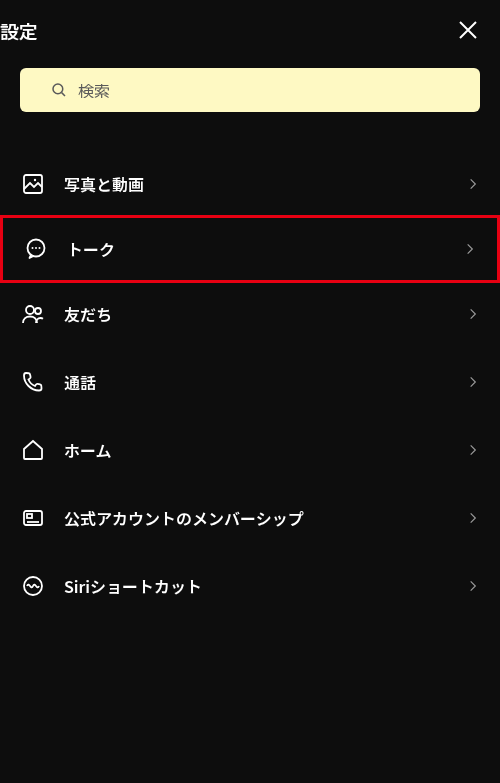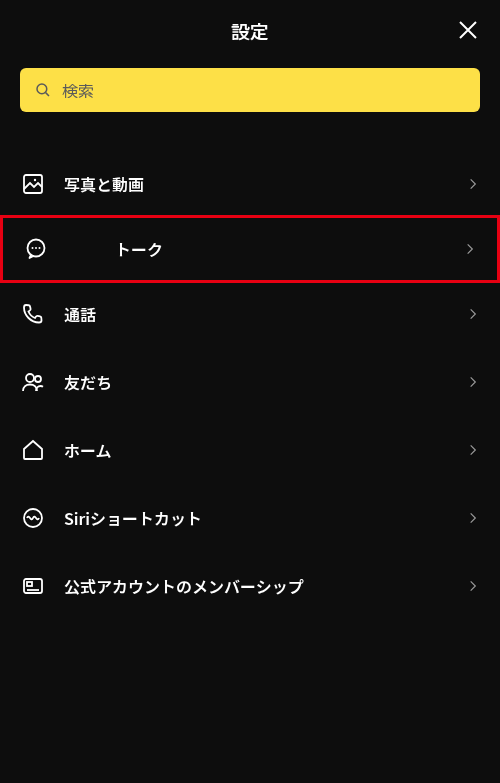--- a/index.html
+++ b/index.html
@@ -9,21 +9,21 @@
     background: #0d0d0d;
     color: #fff;
     font-family: -apple-system, "Hiragino Sans", "Noto Sans JP", sans-serif;
     overflow: hidden;
   }
   .header {
     position: relative;
     height: 60px;
     display: flex;
     align-items: center;
-    justify-content: center;
+    justify-content: flex-start;
   }
   .header-title {
     font-size: 19px;
     font-weight: 600;
     color: #fff;
   }
   .close-btn {
     position: absolute;
     right: 16px;
     top: 50%;
@@ -33,26 +33,26 @@
     display: flex;
     align-items: center;
     justify-content: center;
     cursor: pointer;
   }
   .close-btn svg { width: 24px; height: 24px; stroke: #fff; stroke-width: 2; }
   .search-wrap {
     padding: 8px 20px 18px;
   }
   .search-box {
-    background: #fde047;
+    background: #fef9c3;
     border-radius: 6px;
     height: 44px;
     display: flex;
     align-items: center;
-    padding: 0 14px;
+    padding: 0 30px;
     gap: 10px;
   }
   .search-box svg { width: 18px; height: 18px; stroke: #5a5a5a; fill: none; stroke-width: 2; }
   .search-placeholder {
     color: #5a5a5a;
     font-size: 16px;
   }
   .list {
     padding-top: 20px;
   }
@@ -61,21 +61,20 @@
     align-items: center;
     height: 68px;
     padding: 0 20px;
     cursor: pointer;
   }
   .row.highlighted {
     border: 3px solid #e60012;
     margin: -3px 0;
     position: relative;
     z-index: 1;
-    gap: 48px;
   }
   .row-icon {
     width: 26px;
     height: 26px;
     display: flex;
     align-items: center;
     justify-content: center;
     flex-shrink: 0;
   }
   .row-icon svg { width: 24px; height: 24px; stroke: #fff; fill: none; stroke-width: 1.8; }
@@ -153,78 +152,78 @@
     </span>
     <span class="row-label">トーク</span>
     <span class="row-chevron"><svg viewBox="0 0 24 24">
           <path d="M8 4 L16 12 L8 20"></path>
         </svg></span>
   </div>
 
   <div class="row">
     <span class="row-icon">
       <svg viewBox="0 0 24 24">
-          <path d="M5 3 C5 3 8 3 8.5 3.5 C9 4 9.8 7 9.5 7.8 C9.2 8.6 7.5 9.5 7.5 9.5 C8.5 12 11.5 15 14 16 C14 16 15 14.3 15.8 14 C16.6 13.7 19.5 14.5 20 15 C20.5 15.5 20.5 18.5 20.5 18.5 C20.5 19.5 19.5 20.5 18 20.5 C10 20.5 3 13.5 3 5.5 C3 4 4 3 5 3 Z"></path>
-        </svg>
-    </span>
-    <span class="row-label">通話</span>
-    <span class="row-chevron"><svg viewBox="0 0 24 24">
-          <path d="M8 4 L16 12 L8 20"></path>
-        </svg></span>
-  </div>
-
-  <div class="row">
-    <span class="row-icon">
-      <svg viewBox="0 0 24 24">
           <circle cx="9" cy="8" r="4"></circle>
           <path d="M2 21 C2 17 5 14.5 9 14.5 C13 14.5 16 17 16 21"></path>
           <circle cx="17" cy="9" r="3"></circle>
           <path d="M15 21 C15 18 17 16 19.5 16 C21 16 22 16.7 22 16.7"></path>
         </svg>
     </span>
     <span class="row-label">友だち</span>
     <span class="row-chevron"><svg viewBox="0 0 24 24">
           <path d="M8 4 L16 12 L8 20"></path>
         </svg></span>
   </div>
 
+  <div class="row">
+    <span class="row-icon">
+      <svg viewBox="0 0 24 24">
+          <path d="M5 3 C5 3 8 3 8.5 3.5 C9 4 9.8 7 9.5 7.8 C9.2 8.6 7.5 9.5 7.5 9.5 C8.5 12 11.5 15 14 16 C14 16 15 14.3 15.8 14 C16.6 13.7 19.5 14.5 20 15 C20.5 15.5 20.5 18.5 20.5 18.5 C20.5 19.5 19.5 20.5 18 20.5 C10 20.5 3 13.5 3 5.5 C3 4 4 3 5 3 Z"></path>
+        </svg>
+    </span>
+    <span class="row-label">通話</span>
+    <span class="row-chevron"><svg viewBox="0 0 24 24">
+          <path d="M8 4 L16 12 L8 20"></path>
+        </svg></span>
+  </div>
+
 
   <div class="row">
     <span class="row-icon">
       <svg viewBox="0 0 24 24">
           <path d="M3 11 L12 3 L21 11 L21 20 C21 21 20 21 20 21 L4 21 C4 21 3 21 3 20 Z"></path>
         </svg>
     </span>
     <span class="row-label">ホーム</span>
-    <span class="row-chevron"><svg viewBox="0 0 24 24">
-          <path d="M8 4 L16 12 L8 20"></path>
-        </svg></span>
-  </div>
-
-  <div class="row">
-    <span class="row-icon">
-      <svg viewBox="0 0 24 24">
-          <circle cx="12" cy="12" r="9"></circle>
-          <path d="M6 12 C8 7 10 17 12 12 C14 7 16 17 18 12"></path>
-        </svg>
-    </span>
-    <span class="row-label">Siriショートカット</span>
     <span class="row-chevron"><svg viewBox="0 0 24 24">
           <path d="M8 4 L16 12 L8 20"></path>
         </svg></span>
   </div>
 
   <div class="row">
     <span class="row-icon">
       <svg viewBox="0 0 24 24">
           <rect x="3" y="5" width="18" height="14" rx="2"></rect>
           <rect x="6" y="8" width="5" height="4"></rect>
           <path d="M6 16 L18 16"></path>
         </svg>
     </span>
     <span class="row-label">公式アカウントのメンバーシップ</span>
     <span class="row-chevron"><svg viewBox="0 0 24 24">
           <path d="M8 4 L16 12 L8 20"></path>
         </svg></span>
   </div>
 
+  <div class="row">
+    <span class="row-icon">
+      <svg viewBox="0 0 24 24">
+          <circle cx="12" cy="12" r="9"></circle>
+          <path d="M6 12 C8 7 10 17 12 12 C14 7 16 17 18 12"></path>
+        </svg>
+    </span>
+    <span class="row-label">Siriショートカット</span>
+    <span class="row-chevron"><svg viewBox="0 0 24 24">
+          <path d="M8 4 L16 12 L8 20"></path>
+        </svg></span>
+  </div>
+
 
 </div>
 
 </body></html>

